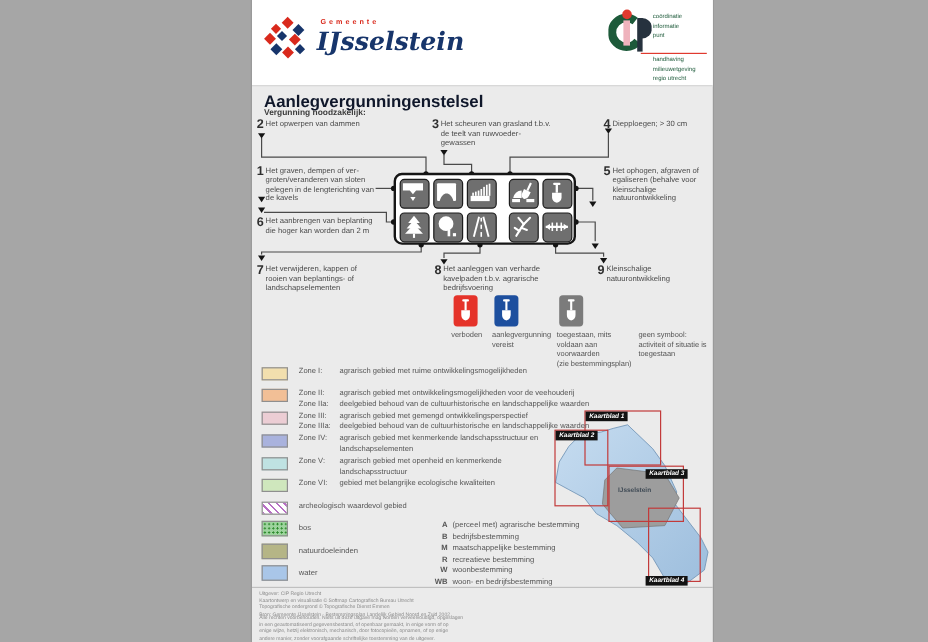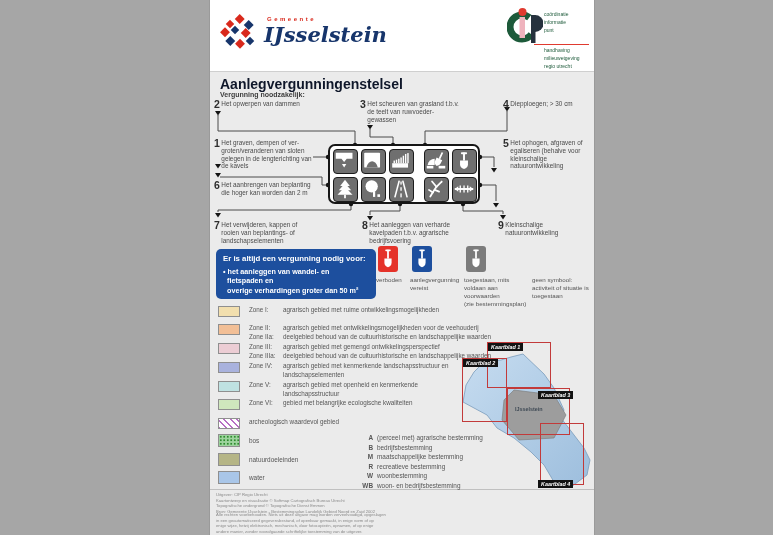--- a/index.html
+++ b/index.html
@@ -265,26 +265,20 @@
             <rect x="7.5" y="8.5" width="1.5" height="8"></rect>
             <rect x="11.8" y="8.5" width="1.5" height="8"></rect>
             <rect x="16" y="8.5" width="1.5" height="8"></rect>
             <path d="M2,12.5 l4,-3 v6 Z"></path>
             <path d="M23,12.5 l-4,-3 v6 Z"></path>
           </g>
         </svg>
     </div>
   </div>
 
-  <div class="bluebox">
-    <div class="bh">Er is altijd een vergunning nodig voor:</div>
-    <div class="bt">• het aanleggen van wandel- en
-  fietspaden en
-  overige verhardingen groter dan 50 m²</div>
-  </div>
 
   <div class="ptile" style="left: 168px; top: 246px; background: rgb(229, 51, 42);">
     <svg width="20" height="26" viewBox="0 0 25 32">
         <rect x="9" y="4" width="7" height="2.2" rx="1" fill="#fff"></rect>
         <rect x="11.4" y="4.5" width="2.2" height="11" fill="#fff"></rect>
         <path d="M8,15.5 h9 v5 q0,4.5 -4.5,5.7 q-4.5,-1.2 -4.5,-5.7 Z" fill="#fff"></path>
       </svg>
   </div>
   <div class="plabel" style="left:166px;top:276px;">verboden</div>
 

